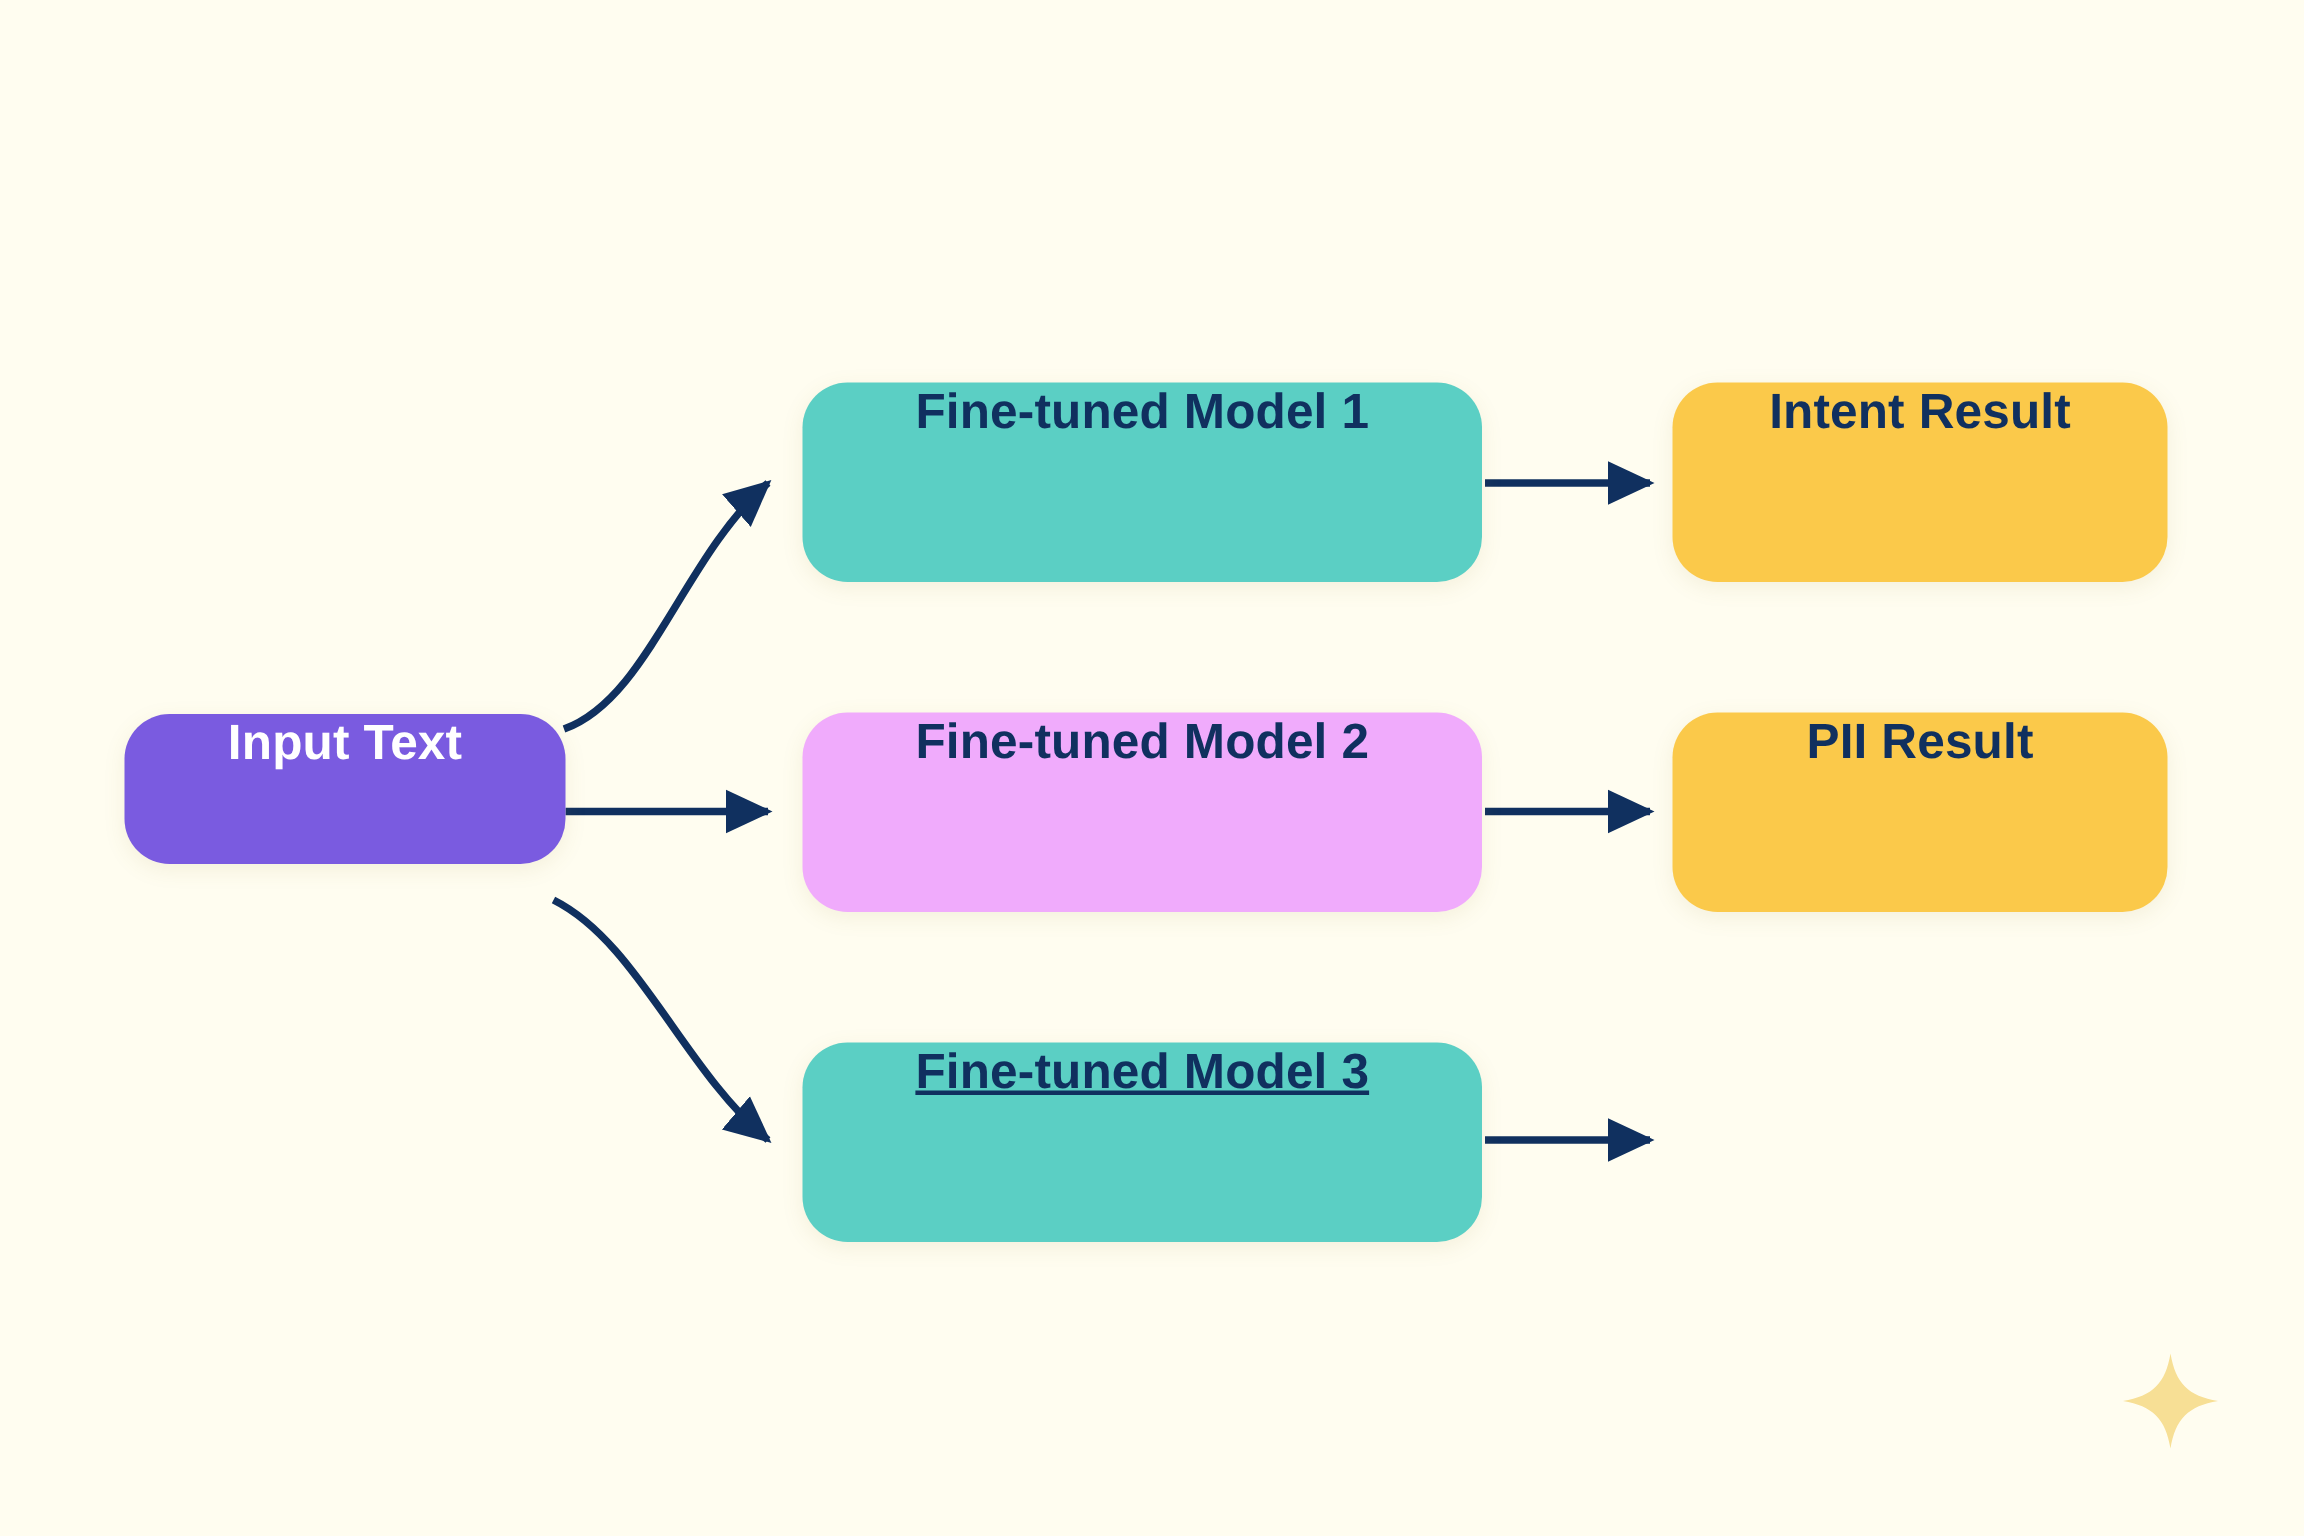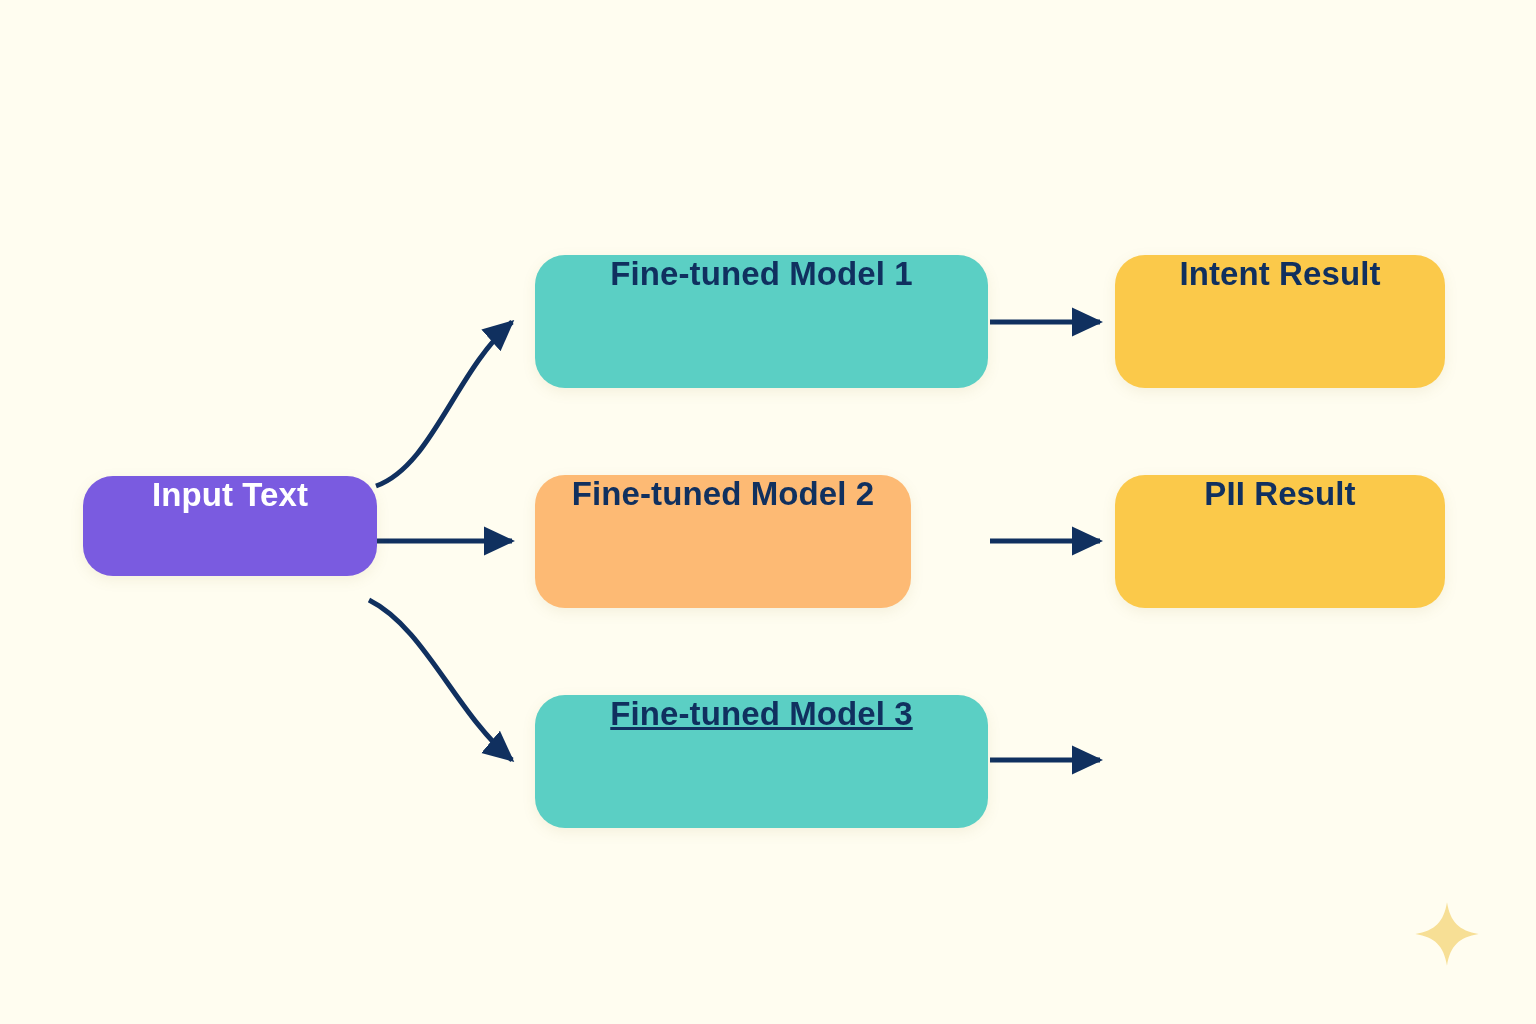--- a/index.html
+++ b/index.html
@@ -76,21 +76,21 @@
   </svg>
 
   <div class="node node-input" style="left: 83px; top: 464px; width: 294px; height: 100px; background: rgb(122, 91, 224); color: rgb(255, 255, 255); margin-top: 12px;">
     <span>Input Text</span>
   </div>
 
   <div class="node node-model" style="left: 535px; top: 255px; width: 453px; height: 133px; background: rgb(91, 207, 196); color: rgb(16, 48, 95);">
     <span>Fine-tuned Model 1</span>
   </div>
 
-  <div class="node node-model" style="left: 535px; top: 475px; width: 376px; height: 133px; background: #fdba74; color: rgb(16, 48, 95);">
+  <div class="node node-model" style="left: 535px; top: 475px; width: 453px; height: 133px; background: #f0abfc; color: rgb(16, 48, 95);">
     <span>Fine-tuned Model 2</span>
   </div>
 
   <div class="node node-model" style="left: 535px; top: 695px; width: 453px; height: 133px; background: rgb(91, 207, 196); color: rgb(16, 48, 95); text-decoration: underline;">
     <span>Fine-tuned Model 3</span>
   </div>
 
   <div class="node node-result" style="left: 1115px; top: 475px; width: 330px; height: 133px; background: rgb(251, 201, 74); color: rgb(16, 48, 95);">
     <span>PII Result</span>
   </div>

